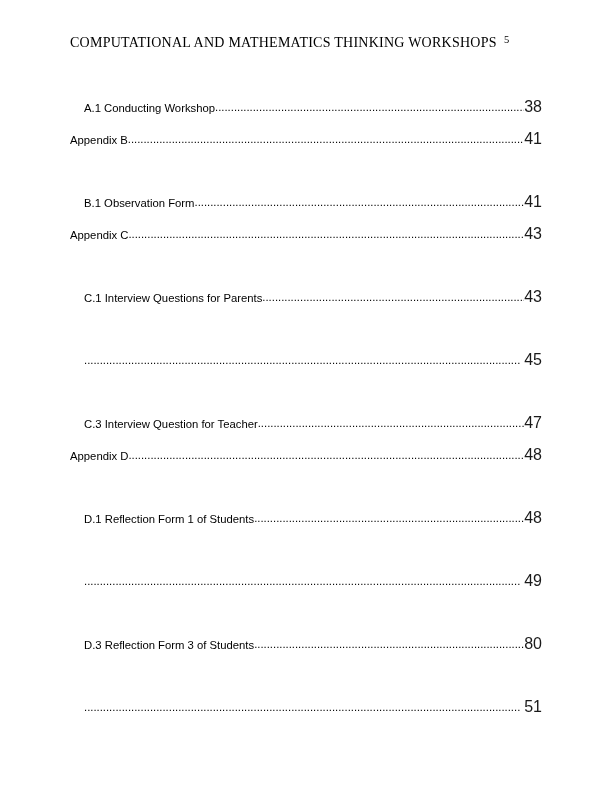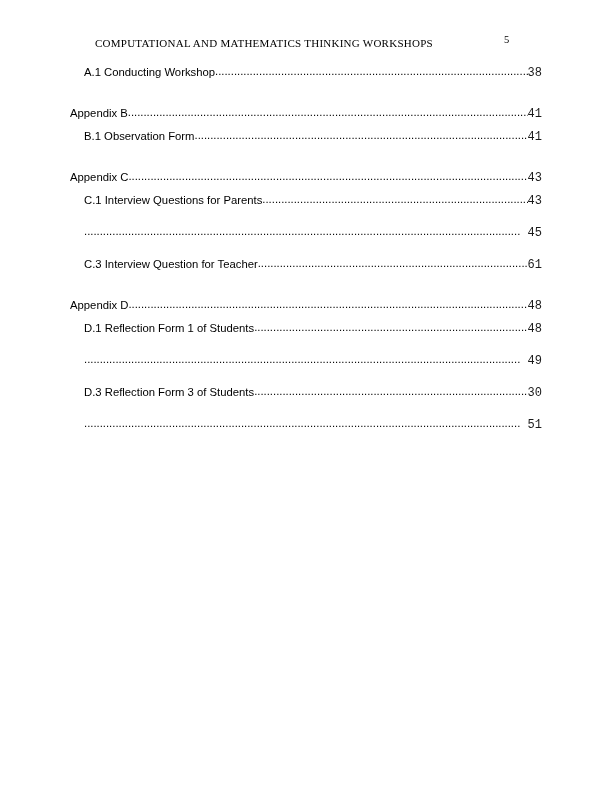--- a/index.html
+++ b/index.html
@@ -30,24 +30,23 @@
     font-family: "Liberation Serif", serif;
     font-size: 10.5px;
     letter-spacing: 0.2px;
     color: #000;
     display: flex;
     align-items: center;
   }
   .running-head .head-title {
     font-variant: small-caps;
     text-transform: uppercase;
-    font-size: 11px;
+    font-size: 14px;
     letter-spacing: 0.25px;
     white-space: nowrap;
-    margin-left: 25px;
   }
   .running-head .page-number {
     position: absolute;
     left: 434px;
     top: 0;
     font-family: "Liberation Serif", serif;
     font-size: 10.5px;
   }
   .toc {
     position: absolute;
@@ -59,46 +58,45 @@
     display: flex;
     align-items: baseline;
     font-size: 11.3px;
     line-height: 1.2;
     height: 32px;
     white-space: nowrap;
     color: #000;
   }
   .toc-entry.level-1 {
     padding-left: 0px;
-    align-items: center;
   }
   .toc-entry.level-2 {
     padding-left: 14px;
+    margin-top: 31px;
   }
   .toc-entry .entry-text {
     flex: 0 0 auto;
   }
   .toc-entry .leader {
     flex: 1 1 auto;
     overflow: hidden;
     white-space: nowrap;
     margin: 0 0px;
     font-size: 11.3px;
     letter-spacing: 0px;
     color: #000;
     position: relative;
     top: -1px;
   }
   .toc-entry .page-num {
     flex: 0 0 auto;
     text-align: right;
-    font-size: 12px;
+    font-size: 16px;
     color: #1a1a1a;
     min-width: 14px;
-    font-family: Liberation Mono, monospace;
   }
 </style>
 </head>
 <body>
 
 <div class="page">
 
   <div class="running-head">
     <span class="head-title">COMPUTATIONAL AND MATHEMATICS THINKING WORKSHOPS</span>
     <span class="page-number">5</span>
@@ -130,40 +128,40 @@
         <span class="leader">...........................................................................................................................................</span>
         <span class="page-num">43</span>
       </div>
       <div class="toc-entry level-2">
         <span class="leader">...........................................................................................................................................</span>
         <span class="page-num">45</span>
       </div>
       <div class="toc-entry level-2">
         <span class="entry-text">C.3 Interview Question for Teacher</span>
         <span class="leader">...........................................................................................................................................</span>
-        <span class="page-num">61</span>
+        <span class="page-num">47</span>
       </div>
       <div class="toc-entry level-1">
         <span class="entry-text">Appendix D</span>
         <span class="leader">...........................................................................................................................................</span>
         <span class="page-num">48</span>
       </div>
       <div class="toc-entry level-2">
         <span class="entry-text">D.1 Reflection Form 1 of Students</span>
         <span class="leader">...........................................................................................................................................</span>
         <span class="page-num">48</span>
       </div>
       <div class="toc-entry level-2">
         <span class="leader">...........................................................................................................................................</span>
         <span class="page-num">49</span>
       </div>
       <div class="toc-entry level-2">
         <span class="entry-text">D.3 Reflection Form 3 of Students</span>
         <span class="leader">...........................................................................................................................................</span>
-        <span class="page-num">30</span>
+        <span class="page-num">80</span>
       </div>
       <div class="toc-entry level-2">
         <span class="leader">...........................................................................................................................................</span>
         <span class="page-num">51</span>
       </div>
     </div>
 
 </div>
 
 </body></html>

